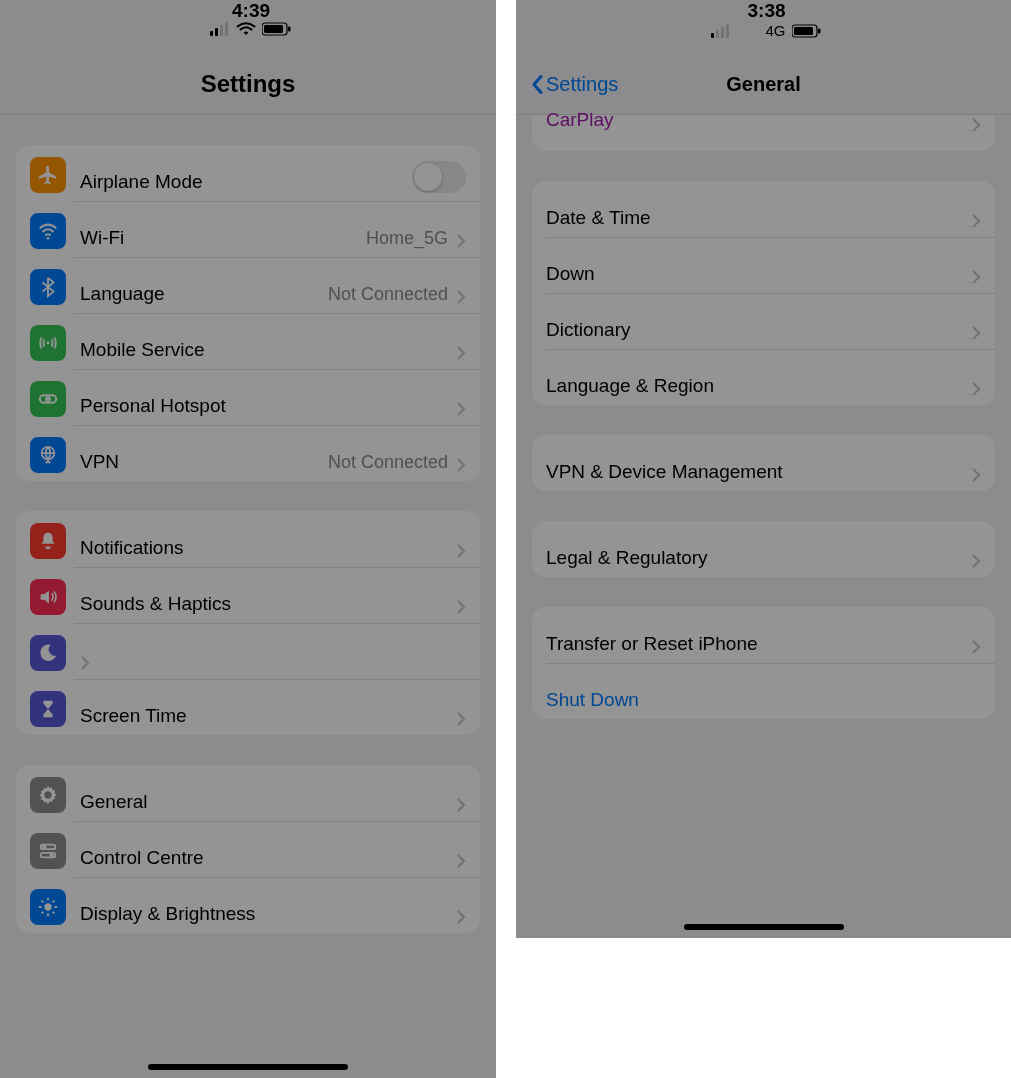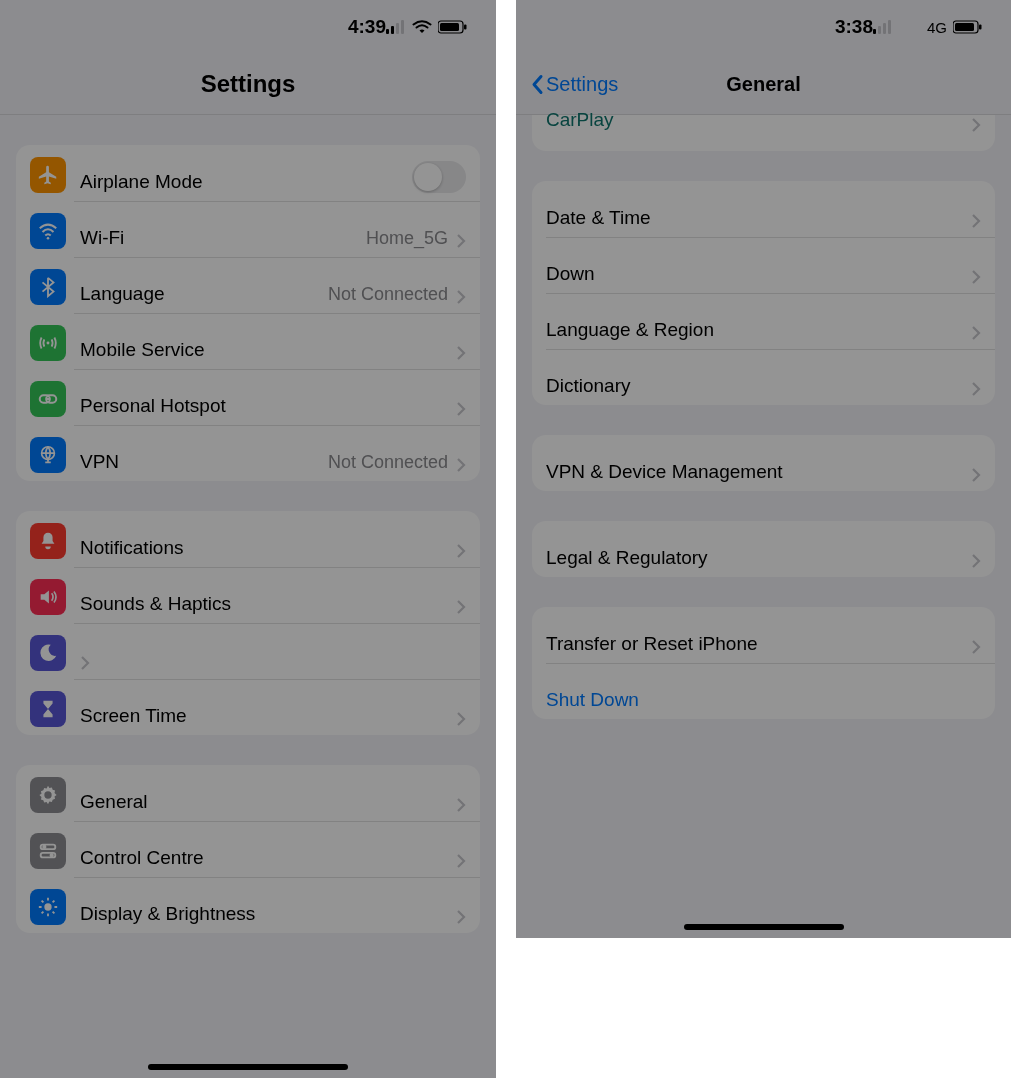--- a/index.html
+++ b/index.html
@@ -32,25 +32,26 @@
     background: rgba(0,0,0,0.42);
     pointer-events: none;
     z-index: 50;
   }
 
   
   .status-bar {
     height: 54px;
     display: flex;
     align-items: center;
-    justify-content: flex-end;
+    justify-content: flex-start;
     padding: 0 28px 0 34px;
     font-size: 19px;
     font-weight: 600;
     color: #000;
+    flex-direction: column;
   }
   .status-right { display:flex; align-items:center; gap:6px; }
   .status-right svg { display:block; }
 
   
   .nav-header {
     height: 60px;
     display: flex;
     align-items: center;
     position: relative;
@@ -138,21 +139,21 @@
   
   .carplay-stub {
     margin: 0 16px;
     background:#fff;
     border-radius:0 0 14px 14px;
     height:36px;
     padding:0 14px;
     display:flex; align-items:flex-start;
     position:relative;
   }
-  .carplay-stub .label { font-size:19px; color:#0f766e; flex:1; position:relative; top:-6px;}
+  .carplay-stub .label { font-size:19px; color:#a21caf; flex:1; position:relative; top:-6px;}
   .carplay-stub .chev { position:relative; top:2px; color:#c7c7cc;}
 </style>
 </head>
 <body>
 
 <div class="page">
 
   <div class="phone phone-left">
     <div class="status-bar">
       <span>4:39</span>
@@ -438,29 +439,29 @@
         </div>
         <div class="cell">
           <span class="label">Down</span>
           <span class="chev">
               <svg viewBox="0 0 10 16" fill="none" stroke="currentColor" stroke-width="2.2">
                 <path d="M2 2 L8 8 L2 14"></path>
               </svg>
             </span>
         </div>
         <div class="cell">
+          <span class="label">Dictionary</span>
+          <span class="chev">
+              <svg viewBox="0 0 10 16" fill="none" stroke="currentColor" stroke-width="2.2">
+                <path d="M2 2 L8 8 L2 14"></path>
+              </svg>
+            </span>
+        </div>
+        <div class="cell">
           <span class="label">Language &amp; Region</span>
-          <span class="chev">
-              <svg viewBox="0 0 10 16" fill="none" stroke="currentColor" stroke-width="2.2">
-                <path d="M2 2 L8 8 L2 14"></path>
-              </svg>
-            </span>
-        </div>
-        <div class="cell">
-          <span class="label">Dictionary</span>
           <span class="chev">
               <svg viewBox="0 0 10 16" fill="none" stroke="currentColor" stroke-width="2.2">
                 <path d="M2 2 L8 8 L2 14"></path>
               </svg>
             </span>
         </div>
       </div>
 
       <div class="group">
         <div class="cell">

